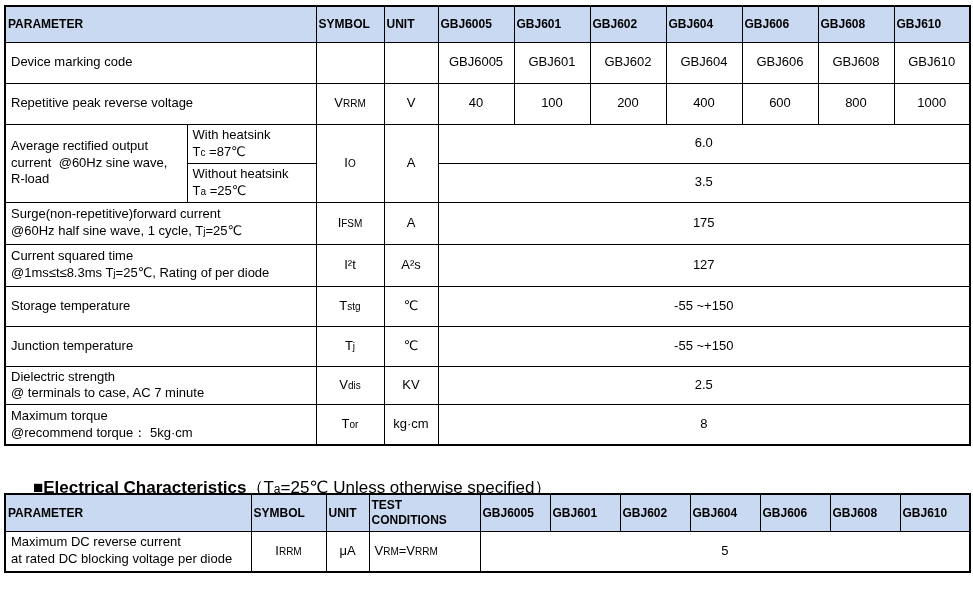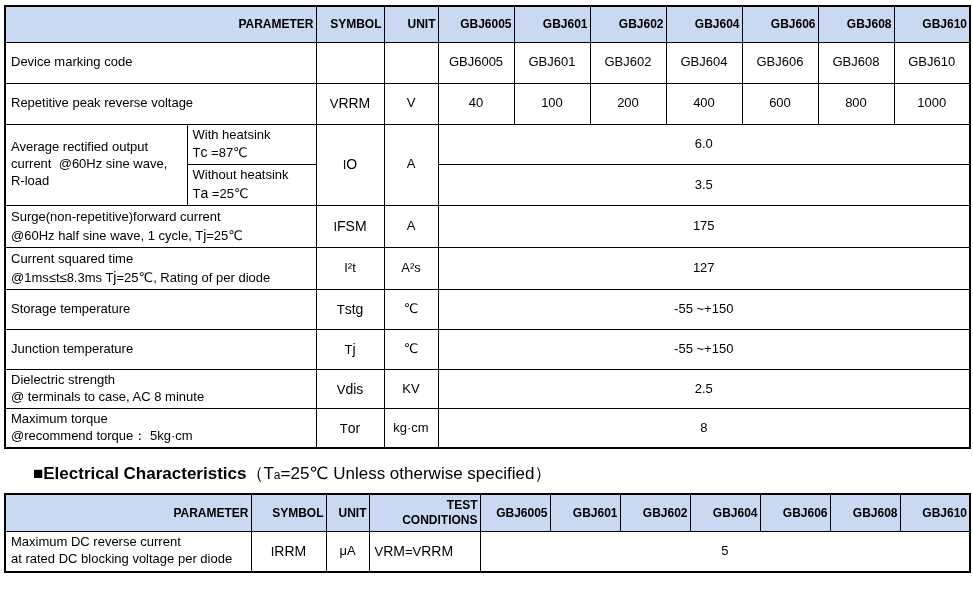--- a/index.html
+++ b/index.html
@@ -25,38 +25,38 @@
   .t2{left:4px;top:493px;}
   td,th{
     border:1px solid var(--border);
     overflow:hidden;
     vertical-align:middle;
   }
   th{
     background:var(--header-bg);
     font-weight:bold;
     font-size:12px;
-    text-align:right;
+    text-align:left;
     padding:2px 2px;
     line-height:1.2;
   }
   td{
     font-size:13px;
     padding:2px 3px;
     line-height:1.3;
   }
   td.p{text-align:left;padding-left:5px;}
   td.c{text-align:center;padding:2px 1px;}
   .rh36{height:36px}.rh37{height:37px}.rh38{height:38px}.rh39{height:39px}
   .rh40{height:40px}.rh41{height:41px}.rh42{height:42px}
-  .rt-sub{font-size:14px;}
+  .rt-sub{font-size:10px;}
   .rt-bold{font-weight:bold;}
   .sym{font-size:13px;}
   .heading{
-    position:absolute;left:33px;top:461px;
+    position:absolute;left:33px;top:475px;
     font-size:17px;line-height:26px;white-space:nowrap;
   }
   .heading .rt-sub{font-size:12px;}
 </style>
 </head>
 <body>
 
 <table class="t1">
   <colgroup>
     <col style="width:182px">
@@ -165,21 +165,21 @@
   <tr class="rh40">
     <td colspan="2" class="p">Junction temperature</td>
     <td class="c sym"><span>T</span><span class="rt-sub">j</span></td>
     <td class="c">℃</td>
     <td class="c" colspan="7">-55 ~+150</td>
   </tr>
 
   <tr class="rh38">
     <td colspan="2" class="p">
       <div>Dielectric strength</div>
-      <div>@ terminals to case, AC 8 minute</div>
+      <div>@ terminals to case, AC 7 minute</div>
     </td>
     <td class="c sym"><span>V</span><span class="rt-sub">dis</span></td>
     <td class="c">KV</td>
     <td class="c" colspan="7">2.5</td>
   </tr>
 
   <tr class="rh40">
     <td colspan="2" class="p">
       <div>Maximum torque</div>
       <div>@recommend torque：&nbsp;5kg·cm</div>

